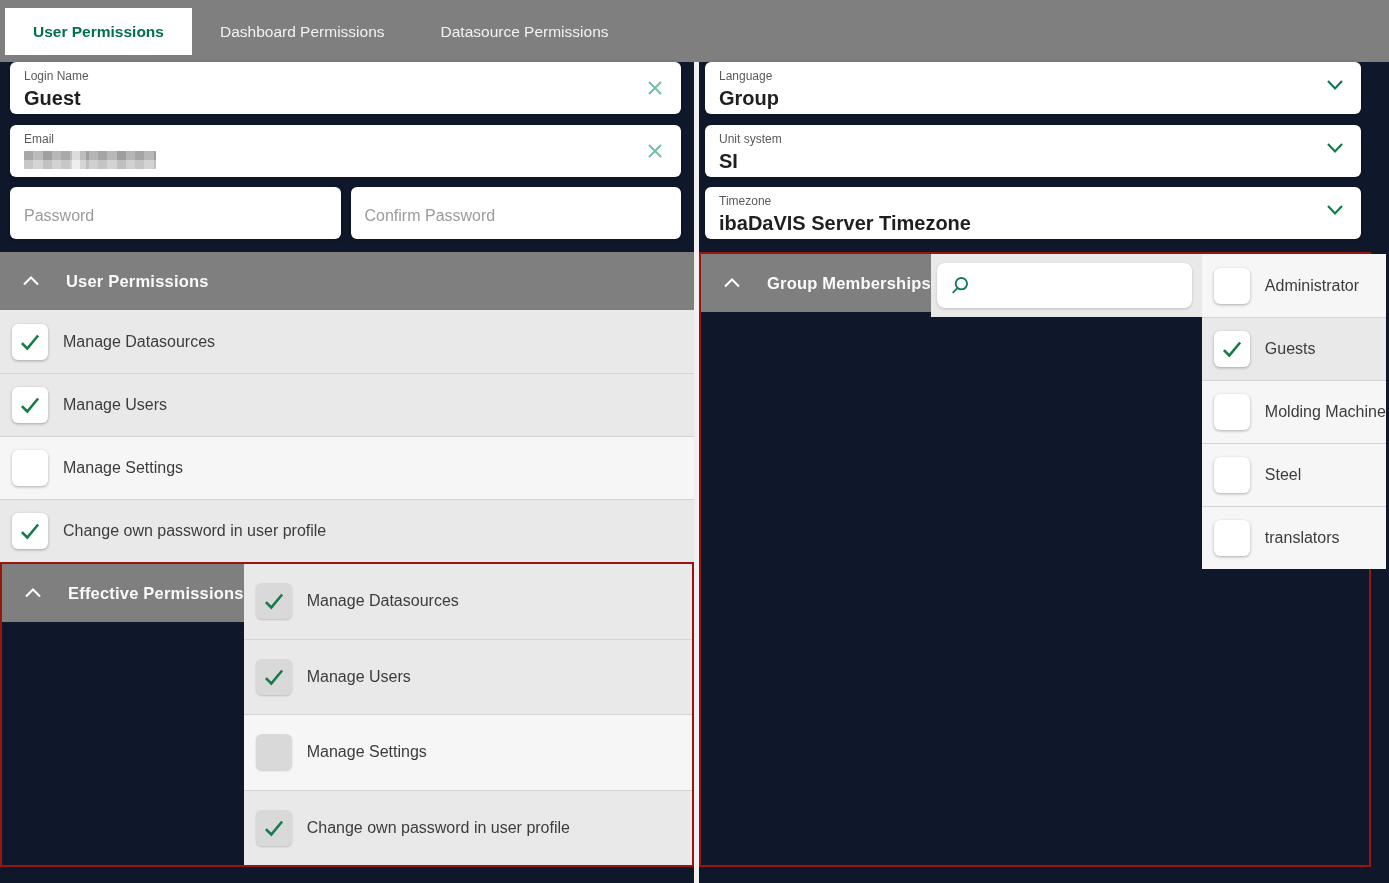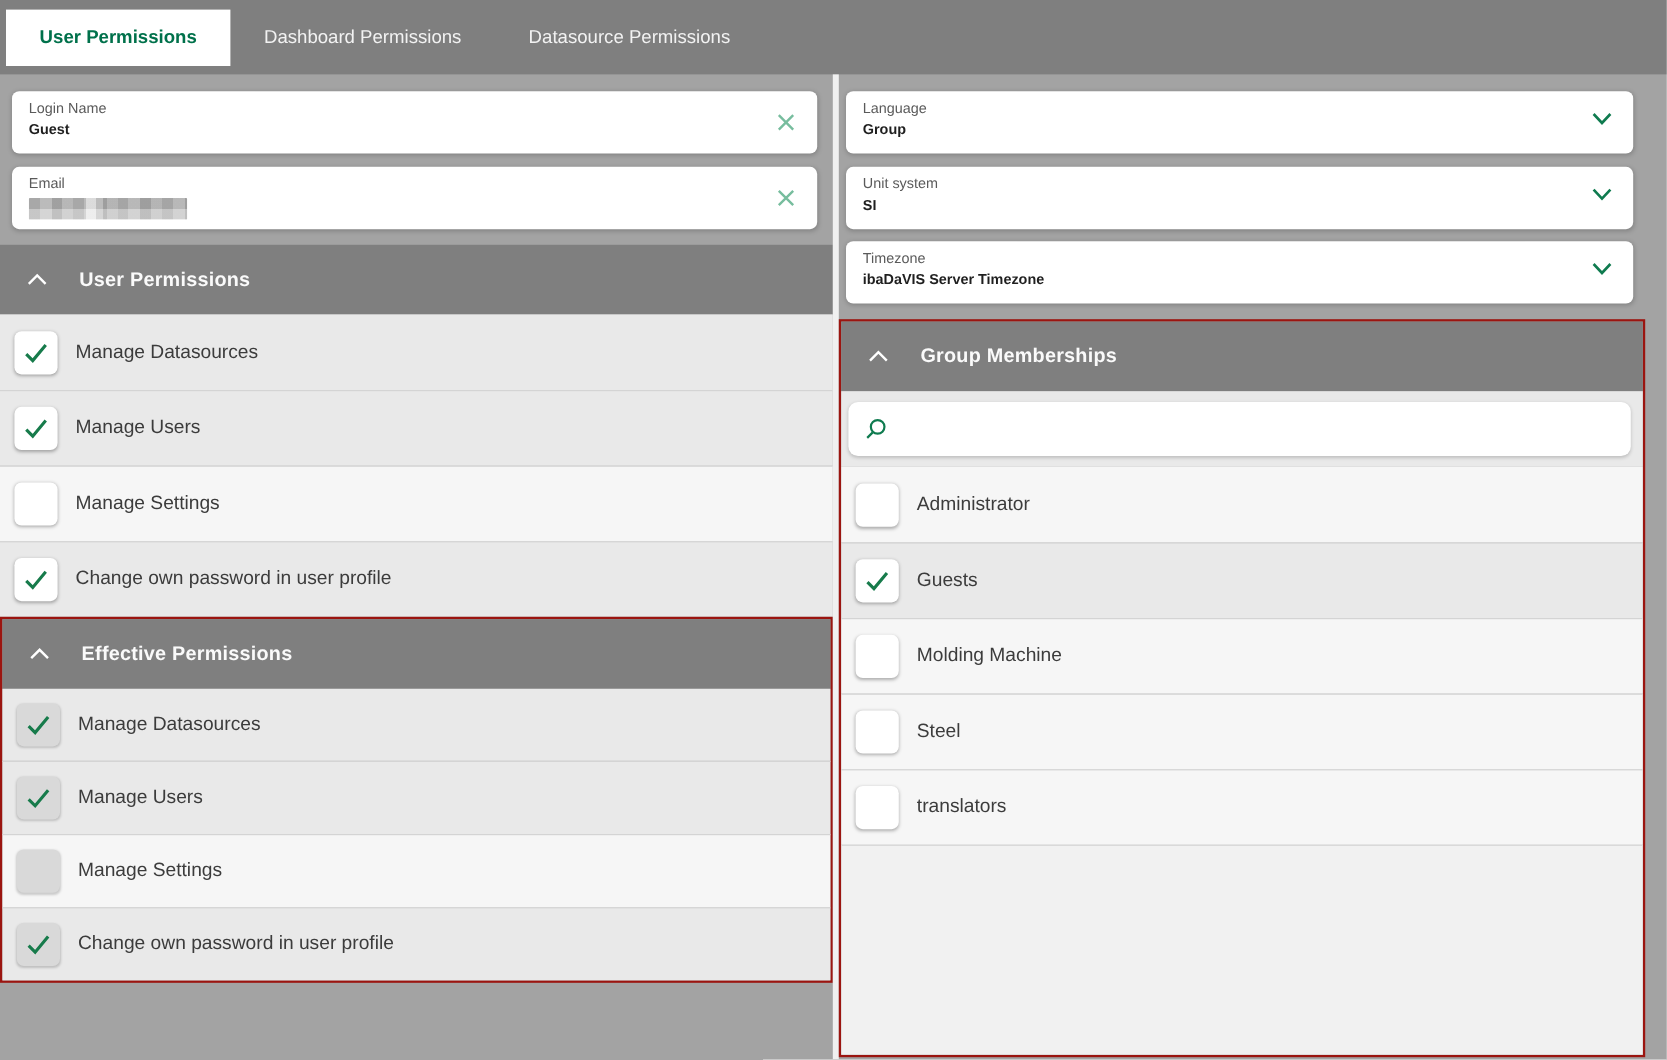--- a/index.html
+++ b/index.html
@@ -1,20 +1,20 @@
 <!DOCTYPE html>
 <html><head>
 <meta charset="utf-8">
 <style>
   * { box-sizing: border-box; margin: 0; padding: 0; }
   html, body { margin: 0; background: #e4e4e4; }
   .screen {
     position: relative;
     width: 1389px; height: 883px;
-    background: #a3a3a3;
+    background: #0f172a;
     font-family: "Liberation Sans", sans-serif;
     overflow: hidden;
     -webkit-font-smoothing: antialiased;
   }
 
   
   .tabbar {
     height: 62px; background: #7f7f7f;
     display: flex; align-items: flex-start;
     padding: 8px 0 0 5px;
@@ -35,32 +35,32 @@
   .col-right { width: 674px; padding-right: 2px; }
 
   
   .card {
     background: #fff; border-radius: 6px;
     box-shadow: 0 1px 4px rgba(0,0,0,0.22);
     height: 52px; padding: 7px 14px 0 14px;
     position: relative;
   }
   .card .fld-label { font-size: 12px; color: #5a5a5a; line-height: 15px; }
-  .card .fld-value { font-size: 12px; font-weight: 700; color: #1f1f1f; margin-top: 3px; }
+  .card .fld-value { font-size: 20px; font-weight: 700; color: #1f1f1f; margin-top: 3px; }
   .card input.ph-input {
     border: none; outline: none; width: 90%;
     font-family: "Liberation Sans", sans-serif;
     font-size: 16px; color: #1f1f1f; margin-top: 13px; background: transparent;
   }
   .card input.ph-input::placeholder { color: #9b9b9b; opacity: 1; }
   .card .trail-icon { position: absolute; right: 16px; top: 16px; cursor: pointer; }
 
   .lcard { margin: 0 13px 0 10px; }
   .rcard { margin: 0 10px 0 6px; }
-  .m-top14 { margin-top: 14px; }
+  .m-top14 { }
   .m-top11 { margin-top: 11px; }
   .m-top10 { margin-top: 10px; }
   .pw-row { display: flex; margin: 10px 13px 0 10px; }
   .pw-row .card { flex: 1; margin: 0; }
   .pw-row .card:first-child { margin-right: 10px; }
 
   .redacted {
     margin-top: 4px; width: 132px; height: 18px; border-radius: 1px;
     background-image:
       repeating-linear-gradient(0deg, rgba(255,255,255,0.28) 0 9px, rgba(0,0,0,0.05) 9px 18px),
@@ -93,21 +93,21 @@
   .checkbox {
     width: 36px; height: 36px; border-radius: 6px; background: #fff;
     box-shadow: 0 1px 3px rgba(0,0,0,0.3);
     display: flex; align-items: center; justify-content: center;
     cursor: pointer; flex: none;
   }
   .checkbox svg { visibility: hidden; }
   .checkbox.checked svg { visibility: visible; }
 
   
-  .hl-box { border: 2px solid #9b1510; display: flex; flex-direction: column; }
+  .hl-box { border: 2px solid #9b1510; display: flex; }
   .box-left { height: 305px; }
   .box-left .sec-header { height: 58px; flex: none; align-items: center; }
   .box-left .rows { flex: 1; display: flex; flex-direction: column; }
   .box-left .row { flex: 1; height: auto; }
   .section-disabled .checkbox { background: #d9d9d9; box-shadow: 0 1px 2px rgba(0,0,0,0.18); }
 
   .box-right { margin: 13px 0 0 0; height: 615px; }
   .box-right .sec-header { flex: none; }
   .search-row { height: 63px; background: #e9e9e9; flex: none; padding: 9px 10px 9px 6px; }
   .search-bar {
@@ -151,20 +151,28 @@
       <div class="card lcard m-top11">
         <div class="fld-label">Email</div>
         <div class="redacted"></div>
         <span class="trail-icon">
           <svg width="20" height="20" viewBox="0 0 20 20">
             <path d="M4 4 L16 16 M16 4 L4 16" stroke="#77bd9e" stroke-width="2" fill="none"></path>
           </svg>
         </span>
       </div>
 
+      <div class="pw-row">
+        <div class="card">
+          <input class="ph-input" type="password" placeholder="Password" style="">
+        </div>
+        <div class="card">
+          <input class="ph-input" type="password" placeholder="Confirm Password" style="">
+        </div>
+      </div>
 
       <div class="sec-header m-top13">
         <span class="chev">
           <svg width="18" height="12" viewBox="0 0 18 12">
             <polyline points="2,9.5 9,2.5 16,9.5" stroke="#fff" stroke-width="2" fill="none"></polyline>
           </svg>
         </span>
         <span class="sec-title">User Permissions</span>
       </div>
       <div class="rows">

